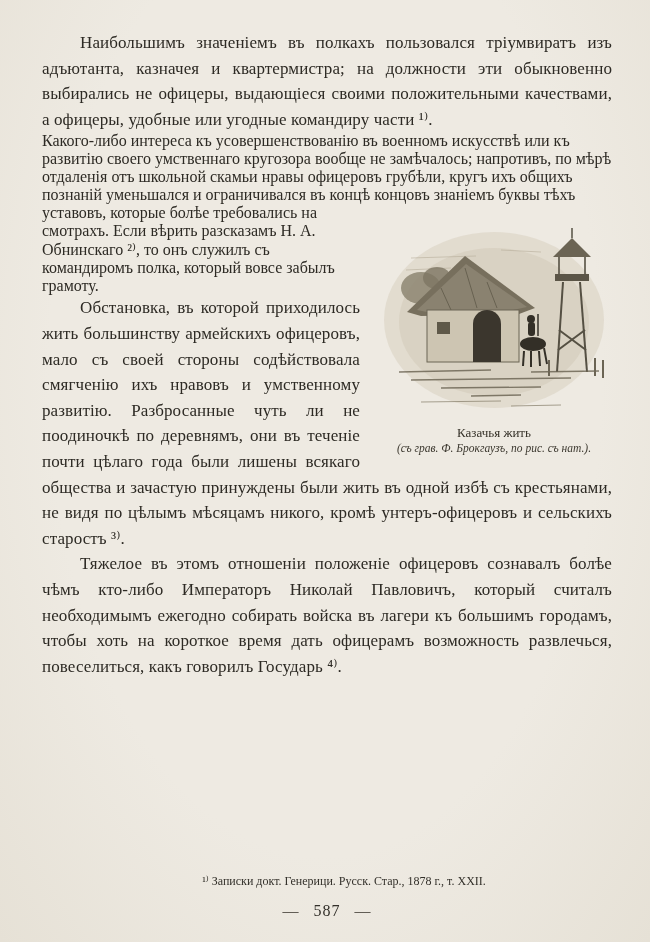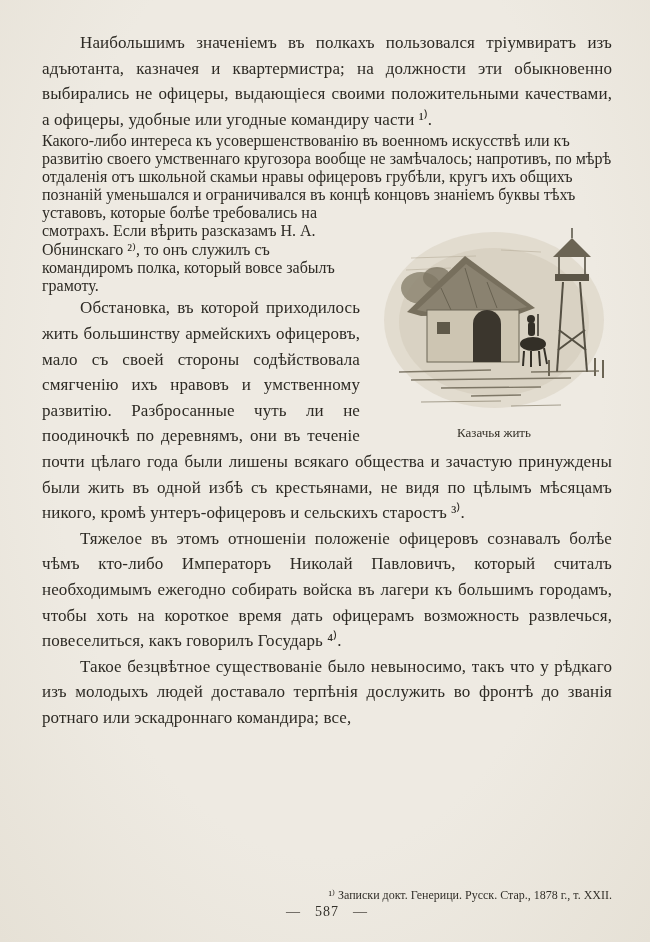--- a/index.html
+++ b/index.html
@@ -17,21 +17,20 @@
     display: flex; flex-direction: column;
     background: radial-gradient(ellipse at 50% 40%, #eeeae2 60%, #e6e1d6 100%);
   }
   .body-text p {
     margin: 0;
     font-size: 17px;
     line-height: 25.6px;
     text-align: justify;
     text-indent: 38px;
     letter-spacing: 0.1px;
-    font-family: Liberation Serif, serif;
   }
   
   .float-spacer { float: right; width: 0; height: 78px; }
   figure.engraving {
     float: right; clear: right;
     width: 236px;
     margin: 0 0 6px 16px;
     text-align: center;
   }
   .engraving-art {
@@ -51,25 +50,26 @@
     font-style: italic;
     color: #3c382f;
   }
   .footnotes {
     margin-top: auto;
     padding: 14px 0 0 34px;
     font-size: 12px;
     line-height: 17.5px;
     color: #33302a;
   }
-  .footnote { text-align: right; }
+  .footnote { text-align: center; }
   .fn-marker { margin-right: 3px; }
   .page-number {
+    margin-top: 12px;
     text-align: center;
-    font-size: 14px;
+    font-size: 16px;
     color: #33302a;
     letter-spacing: 1px;
   }
   .page-number .dash { margin: 0 14px; color: #4a463e; }
 </style>
 </head>
 <body>
 
 <div class="page">
 
@@ -144,30 +144,30 @@
             <line x1="90" y1="186" x2="140" y2="185"></line>
             <line x1="150" y1="162" x2="218" y2="161"></line>
           </g>
           <g stroke="#847c68" stroke-width="1" opacity="0.7">
             <line x1="40" y1="192" x2="120" y2="191"></line>
             <line x1="130" y1="196" x2="180" y2="195"></line>
           </g>
         </svg>
         <figcaption>
           <span class="caption-line1">Казачья жить</span>
+          <span class="caption-line2">(съ грав. Ф. Брокгаузъ, по рис. съ нат.).</span>
         </figcaption>
       </figure>
       <span>Какого-либо интереса къ усовершенствованію въ военномъ искусствѣ или къ развитію своего умственнаго кругозора вообще не замѣчалось; напротивъ, по мѣрѣ отдаленія отъ школьной скамьи нравы офицеровъ грубѣли, кругъ ихъ общихъ познаній уменьшался и ограничивался въ концѣ концовъ знаніемъ буквы тѣхъ уставовъ, которые болѣе требовались на смотрахъ. Если вѣрить разсказамъ Н. А. Обнинскаго ²⁾, то онъ служилъ съ командиромъ полка, который вовсе забылъ грамоту.</span>
     <p></p>
 
     <p><span>Обстановка, въ которой приходилось жить большинству армейскихъ офицеровъ, мало съ своей стороны содѣйствовала смягченію ихъ нравовъ и умственному развитію. Разбросанные чуть ли не поодиночкѣ по деревнямъ, они въ теченіе почти цѣлаго года были лишены всякаго общества и зачастую принуждены были жить въ одной избѣ съ крестьянами, не видя по цѣлымъ мѣсяцамъ никого, кромѣ унтеръ-офицеровъ и сельскихъ старостъ ³⁾.</span></p>
 
     <p><span>Тяжелое въ этомъ отношеніи положеніе офицеровъ сознавалъ болѣе чѣмъ кто-либо Императоръ Николай Павловичъ, который считалъ необходимымъ ежегодно собирать войска въ лагери къ большимъ городамъ, чтобы хоть на короткое время дать офицерамъ возможность развлечься, повеселиться, какъ говорилъ Государь ⁴⁾.</span></p>
 
-    <p><span>Такое безцвѣтное существованіе было невыносимо, такъ что у рѣдкаго изъ молодыхъ людей доставало терпѣнія дослужить во фронтѣ до званія ротнаго или эскадроннаго командира; все,</span></p>
 
   </div>
 
   <div class="footnotes">
     <div class="footnote">
       <span class="fn-marker">¹⁾</span><span>Записки докт. Генерици. Русск. Стар., 1878 г., т. XXII.</span>
     </div>
   </div>
 
   <div class="page-number">

